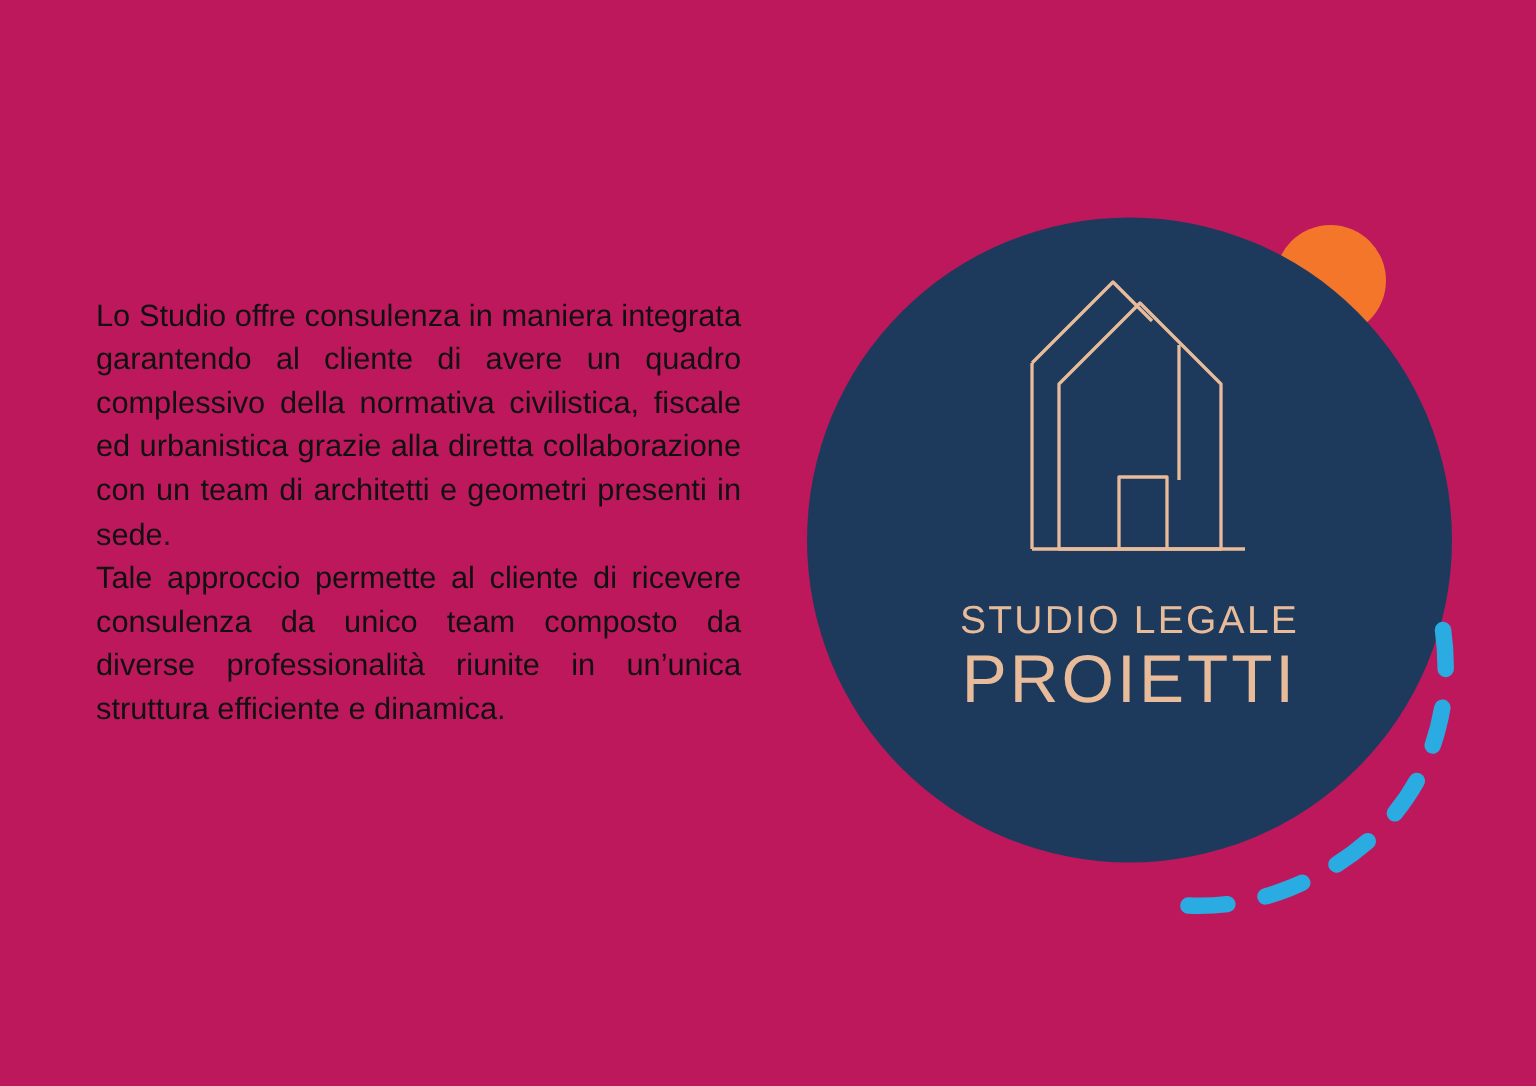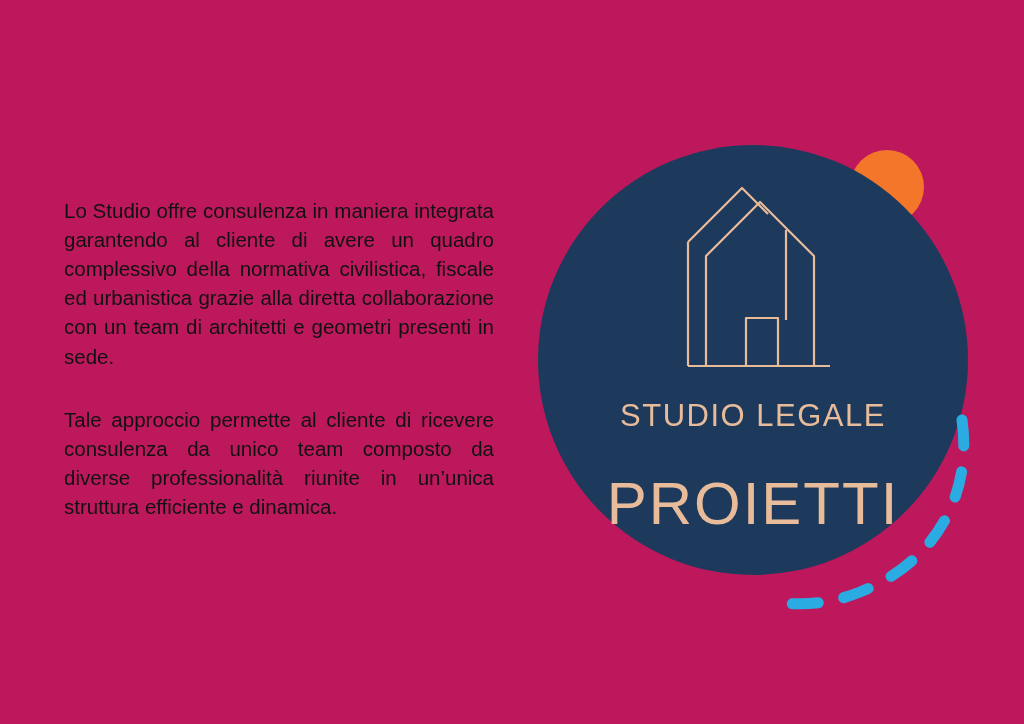--- a/index.html
+++ b/index.html
@@ -30,21 +30,20 @@
     width: 430px;
   }
   .paragraph {
     font-size: 20.5px;
     line-height: 1.42;
     color: #111111;
     text-align: justify;
     margin: 0;
   }
   .paragraph + .paragraph {
-    margin-top: 34px;
   }
 
   
   .graphic {
     position: absolute;
     left: 520px;
     top: 120px;
     width: 480px;
     height: 500px;
   }
@@ -80,30 +79,29 @@
   .logo-text {
     position: absolute;
     left: 18px;
     top: 278px;
     width: 430px;
     text-align: center;
     color: #e8bb9a;
     letter-spacing: 1.5px;
   }
   .logo-line1 {
-    font-size: 31px;
+    font-size: 26px;
     line-height: 1.16;
     font-weight: 400;
   }
   .logo-line2 {
-    font-size: 60px;
+    font-size: 45px;
     line-height: 1.12;
     font-weight: 400;
     letter-spacing: 2px;
-    margin-top: 36px;
   }
 
   .dashes {
     position: absolute;
     left: 230px;
     top: 290px;
     width: 230px;
     height: 210px;
     pointer-events: none;
   }

